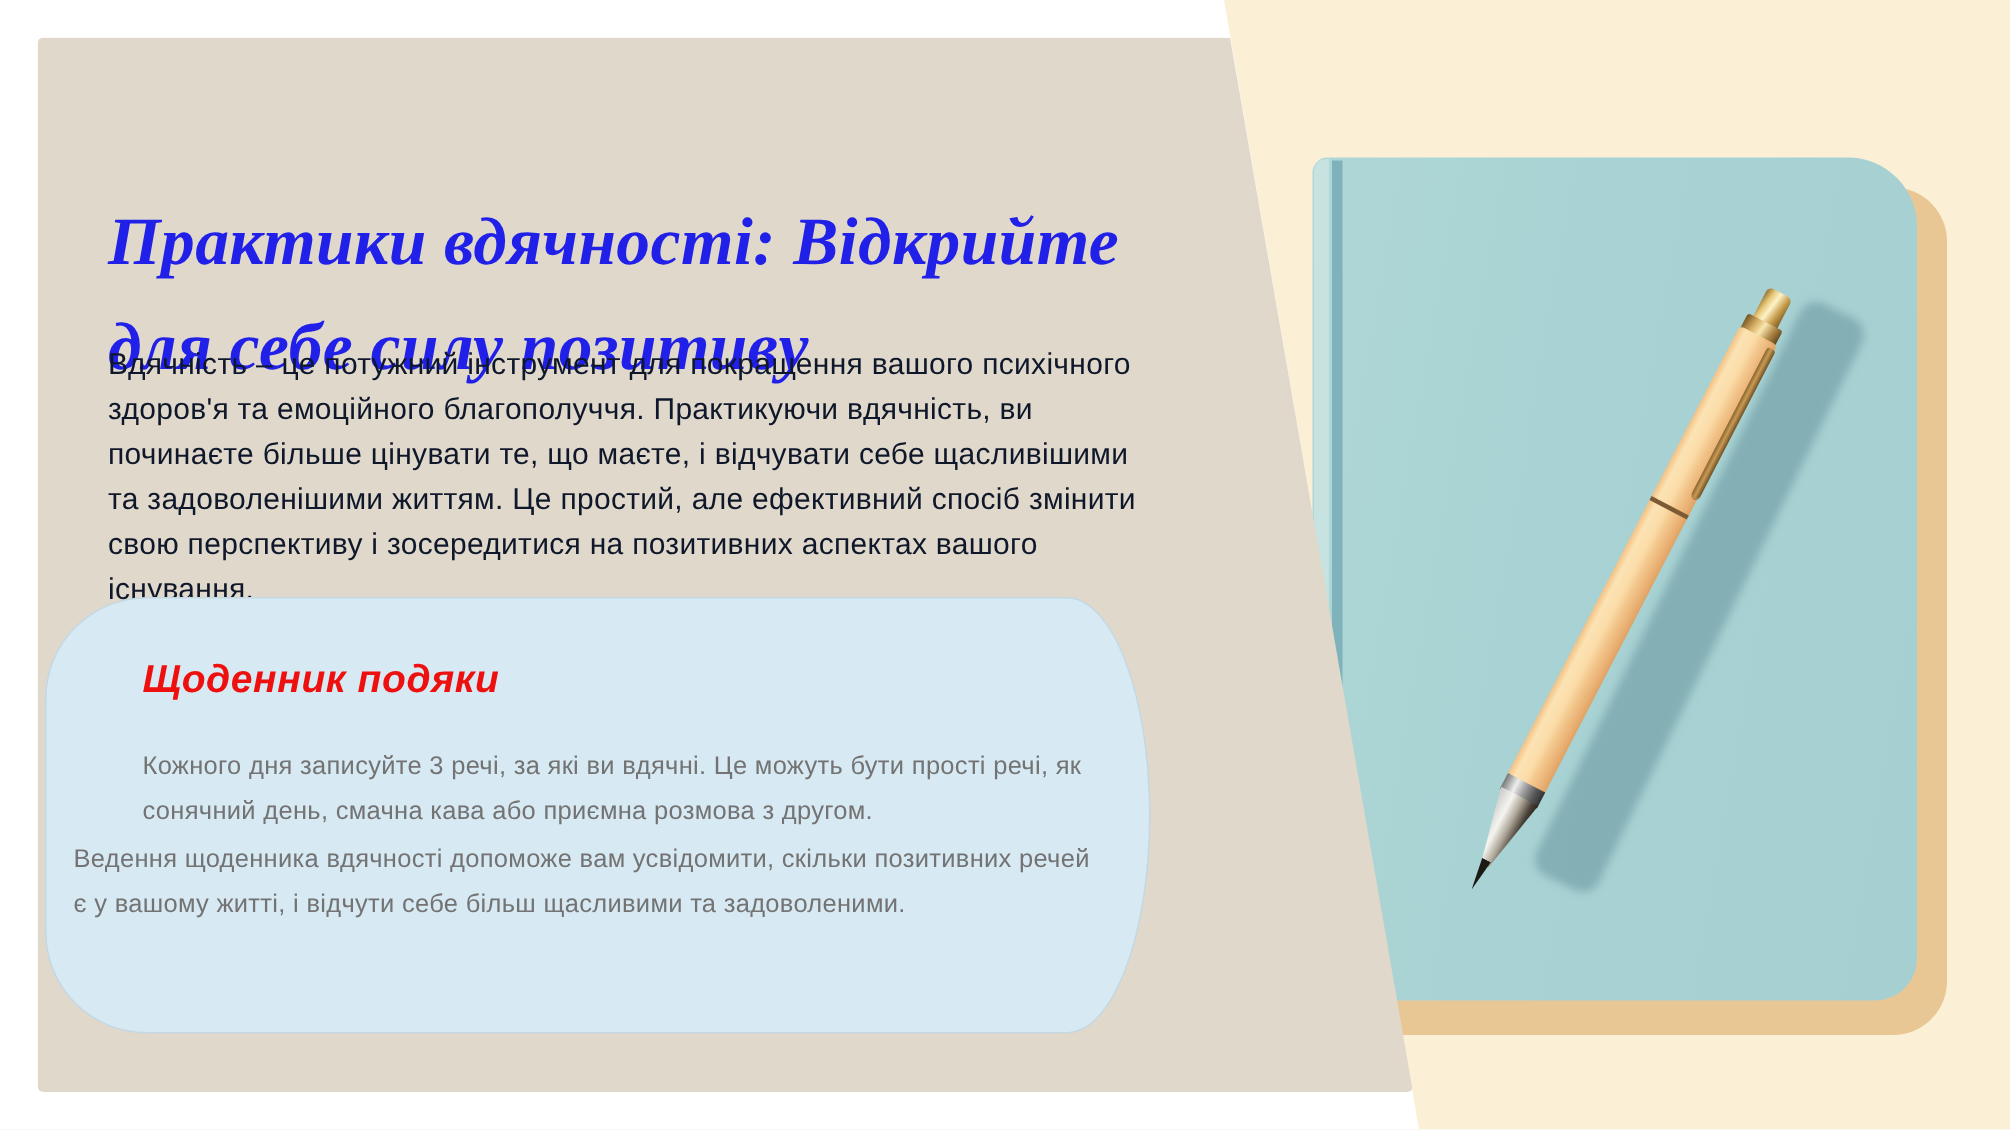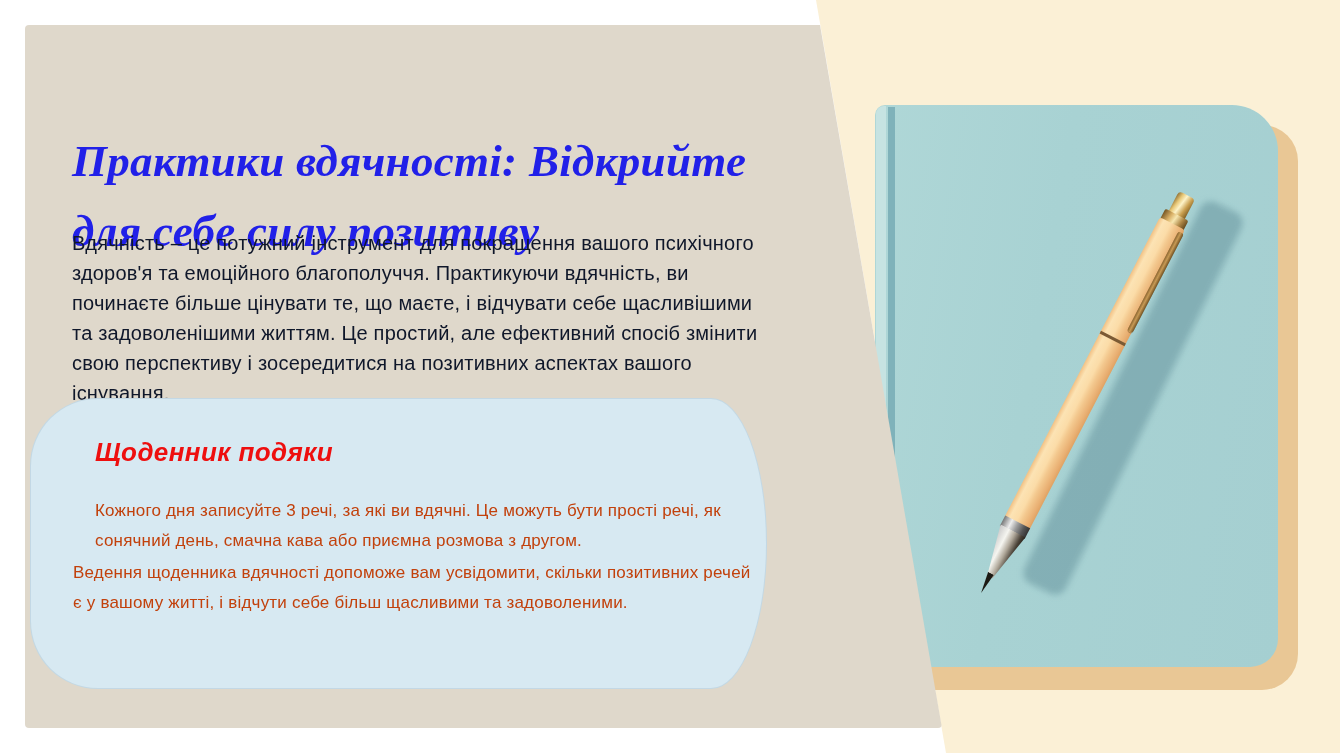--- a/index.html
+++ b/index.html
@@ -96,24 +96,24 @@
     background:#D7E9F2;
     border:1px solid rgba(150,180,200,.30);
     border-radius:68px 56px 56px 68px / 68px 146px 146px 68px;
     box-sizing:border-box;
   }
   .card-heading{
     margin:38px 0 28px 64px;
     font-size:26px;font-weight:bold;font-style:italic;color:#EE0F0F;letter-spacing:0.4px;
   }
   .card p{
-    margin:0 0 2px 0;font-size:17px;line-height:30px;color:#c2410c;letter-spacing:0.2px;
+    margin:0 0 2px 0;font-size:17px;line-height:30px;color:#737373;letter-spacing:0.2px;
   }
   .card .p-indent{margin-left:64px;width:658px;}
-  .card .p-flush{margin-left:42px;width:678px;}
+  .card .p-flush{margin-left:18px;width:678px;}
 </style>
 </head>
 <body>
 
 <div class="slide">
 
   <div class="cream"></div>
 
   <div class="illu">
     <div class="book-back"></div>

